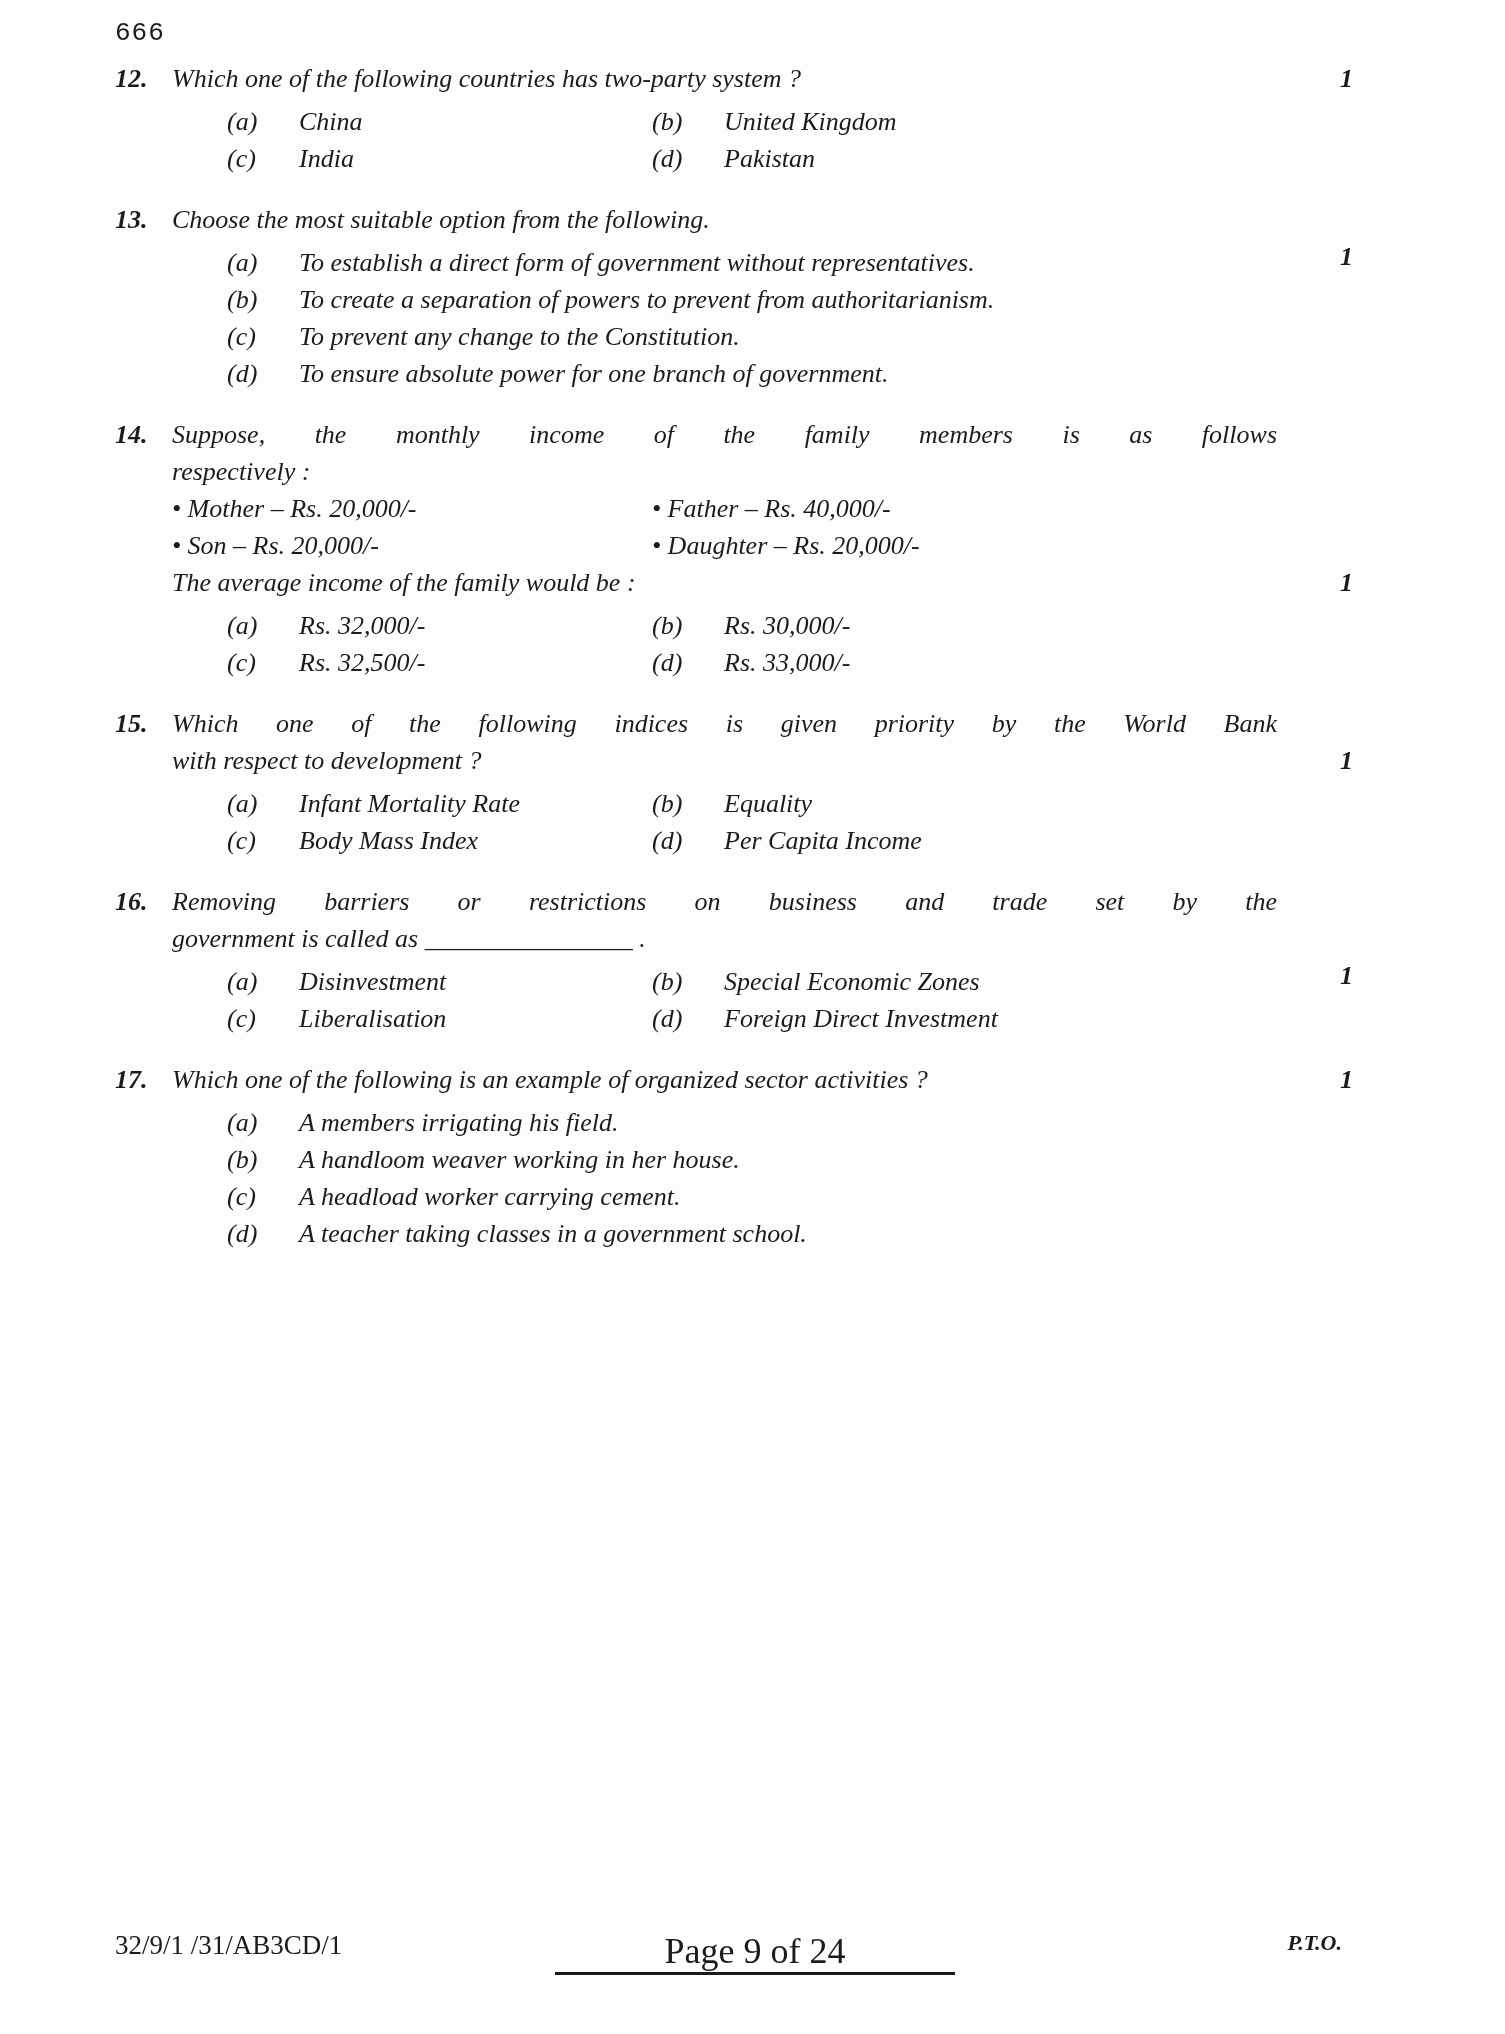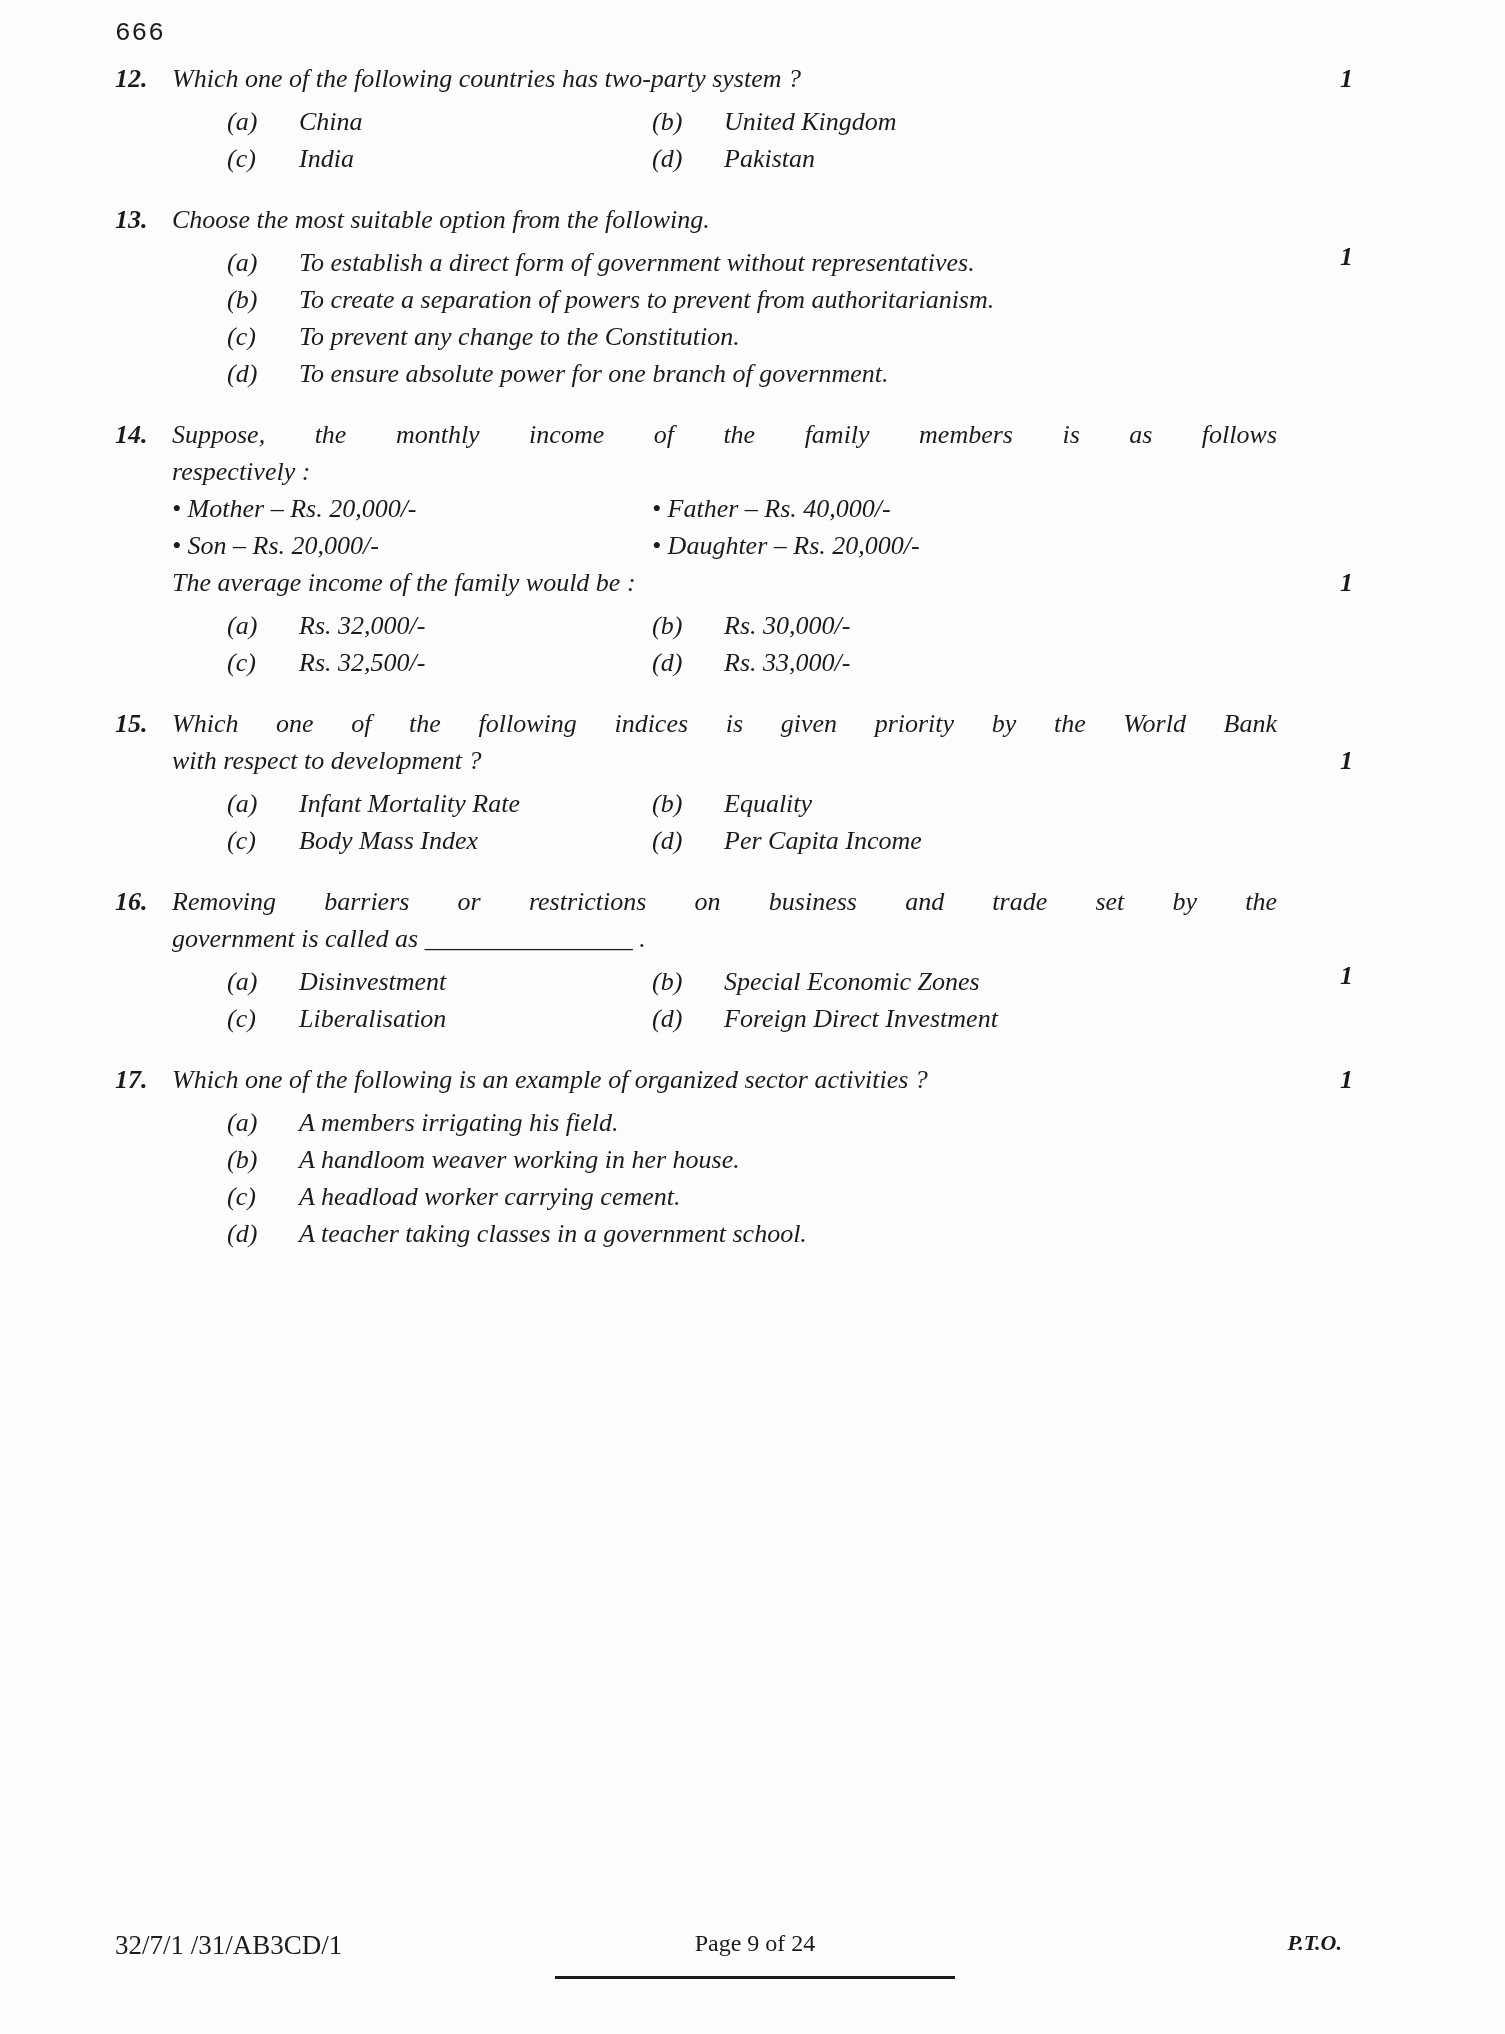--- a/index.html
+++ b/index.html
@@ -52,22 +52,22 @@
     grid-template-columns:480px 1fr;
   }
   .bullet-item { line-height:37px; }
   .footer {
     position:absolute; top:1930px; left:115px; width:1312px;
     height:60px;
   }
   .footer-code { position:absolute; left:0; top:0; font-size:27px; }
   .footer-page {
     position:absolute; left:440px; top:0; width:400px;
-    text-align:center; font-size:24px;
-    padding-bottom:19px;
+    text-align:center; font-size:36px;
+    padding-bottom:0;
     border-bottom:3px solid #1a1a1a;
   }
   .footer-pto {
     position:absolute; right:85px; top:0;
     font-size:22px; font-style:italic; font-weight:bold;
   }
 </style>
 </head>
 <body>
 
@@ -239,18 +239,18 @@
             <span class="opt-text">A teacher taking classes in a government school.</span>
           </div>
         </div>
       </div>
       <div class="q-marks mk0">1</div>
     </section>
 
   </div>
 
   <div class="footer">
-    <div class="footer-code">32/7/1 /31/AB3CD/1</div>
+    <div class="footer-code">32/9/1 /31/AB3CD/1</div>
     <div class="footer-page">Page 9 of 24</div>
     <div class="footer-pto">P.T.O.</div>
   </div>
 
 </div>
 
 </body></html>

